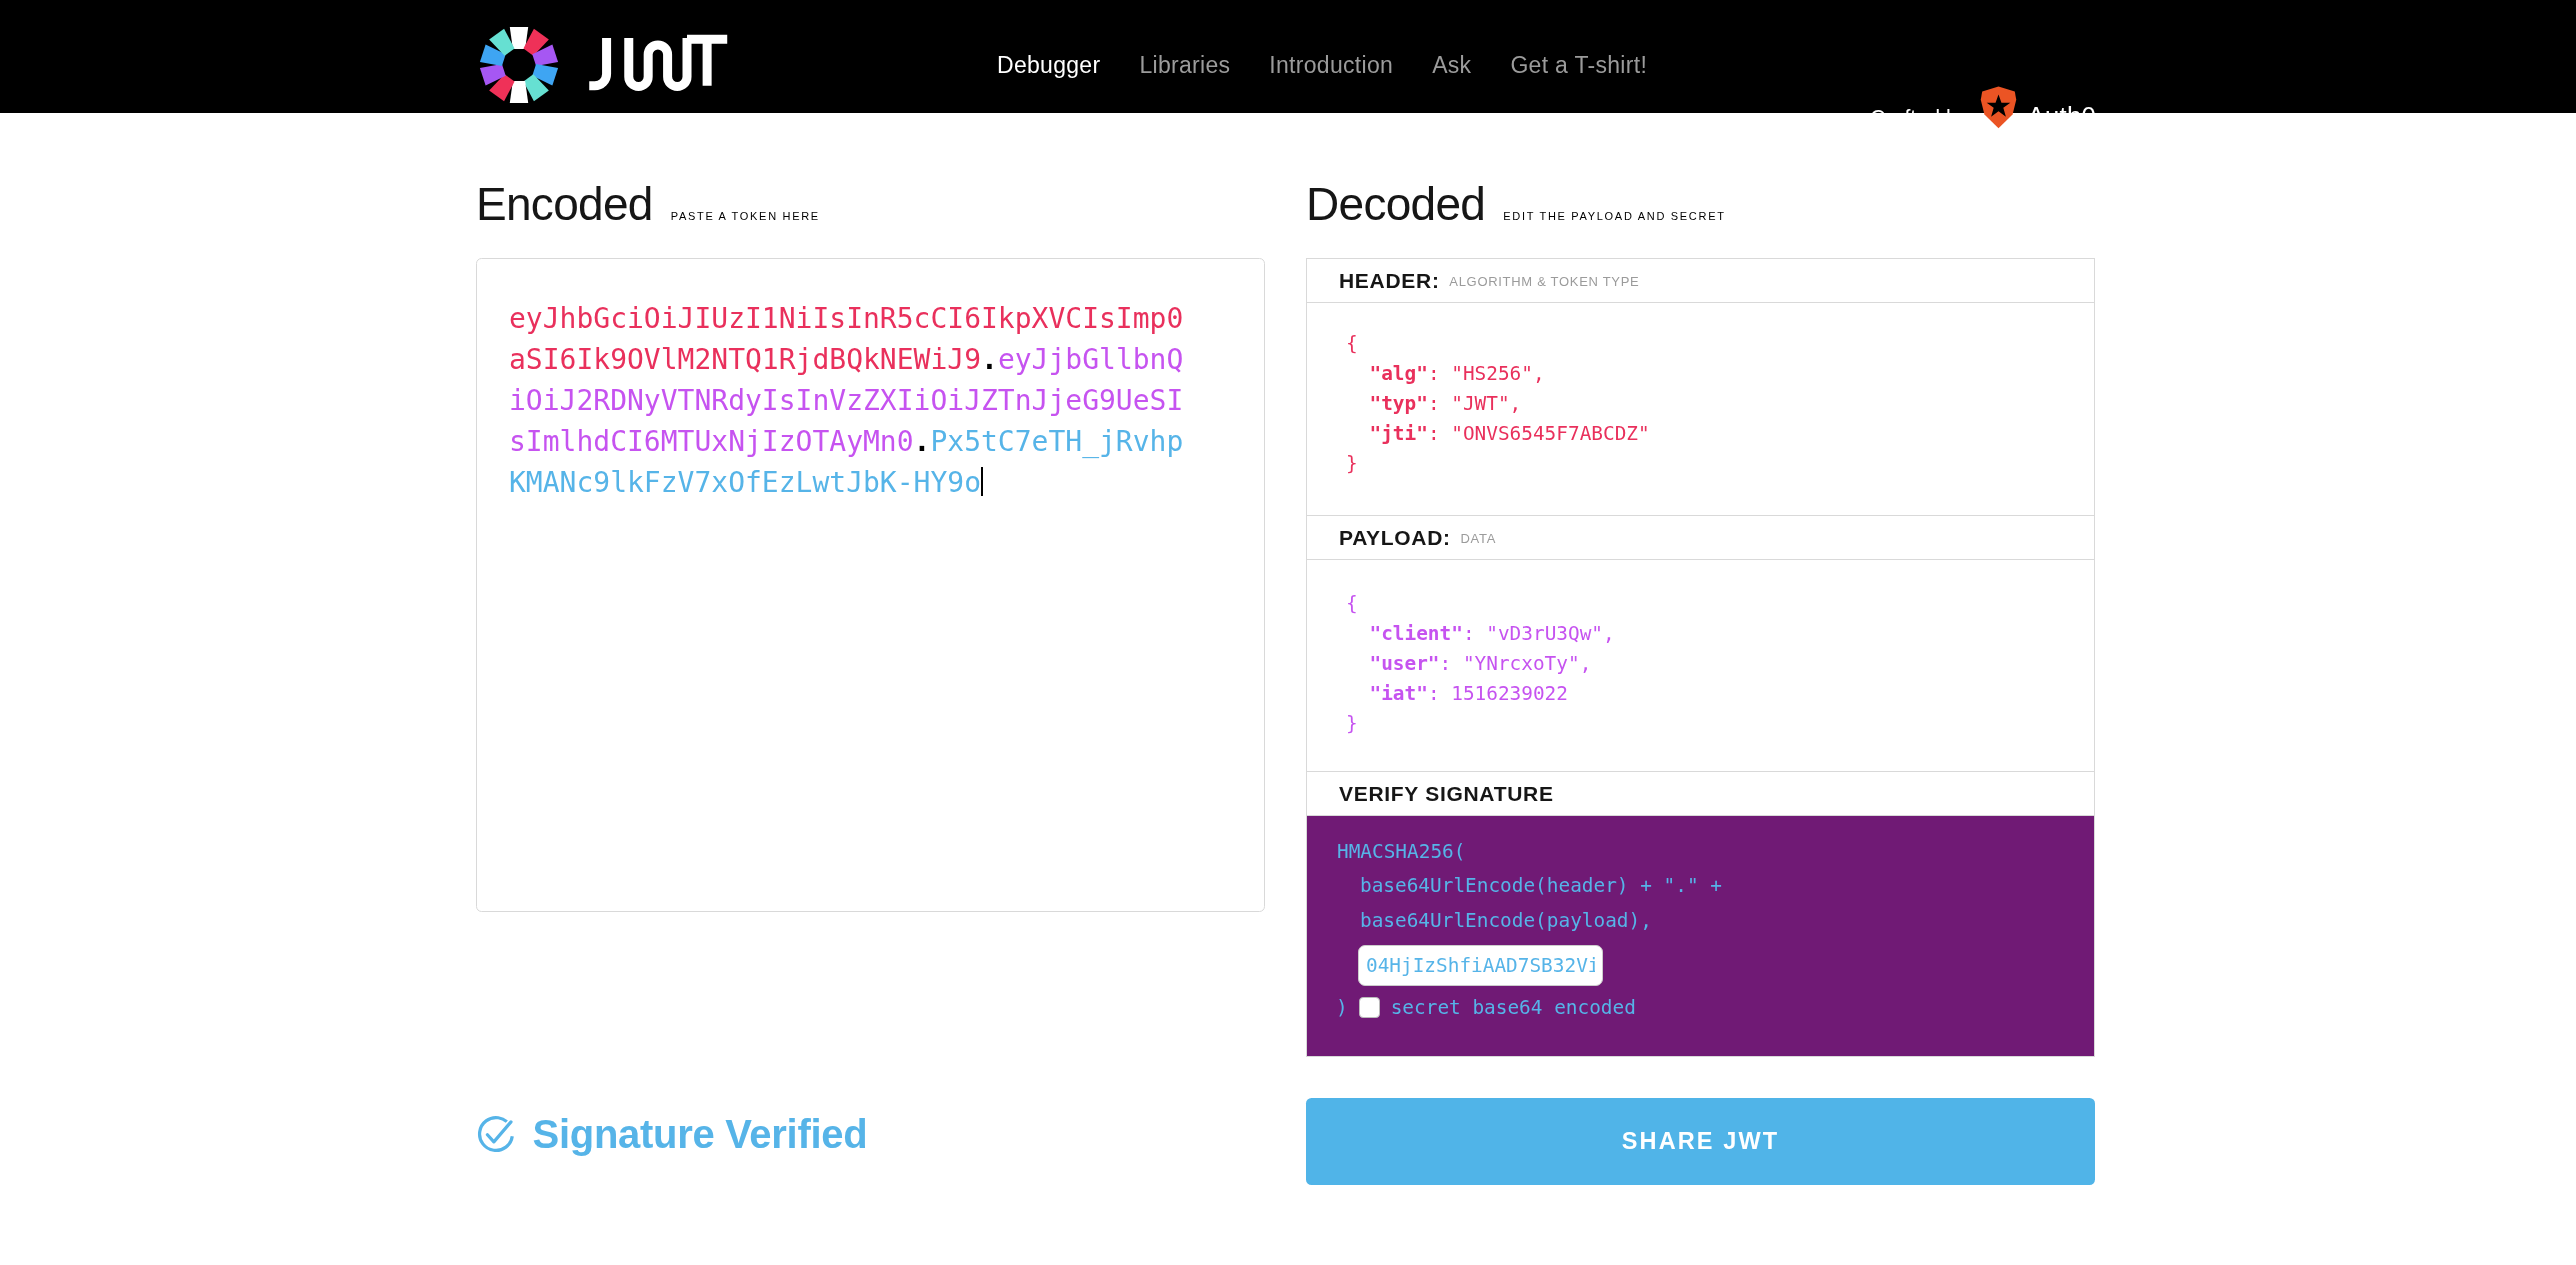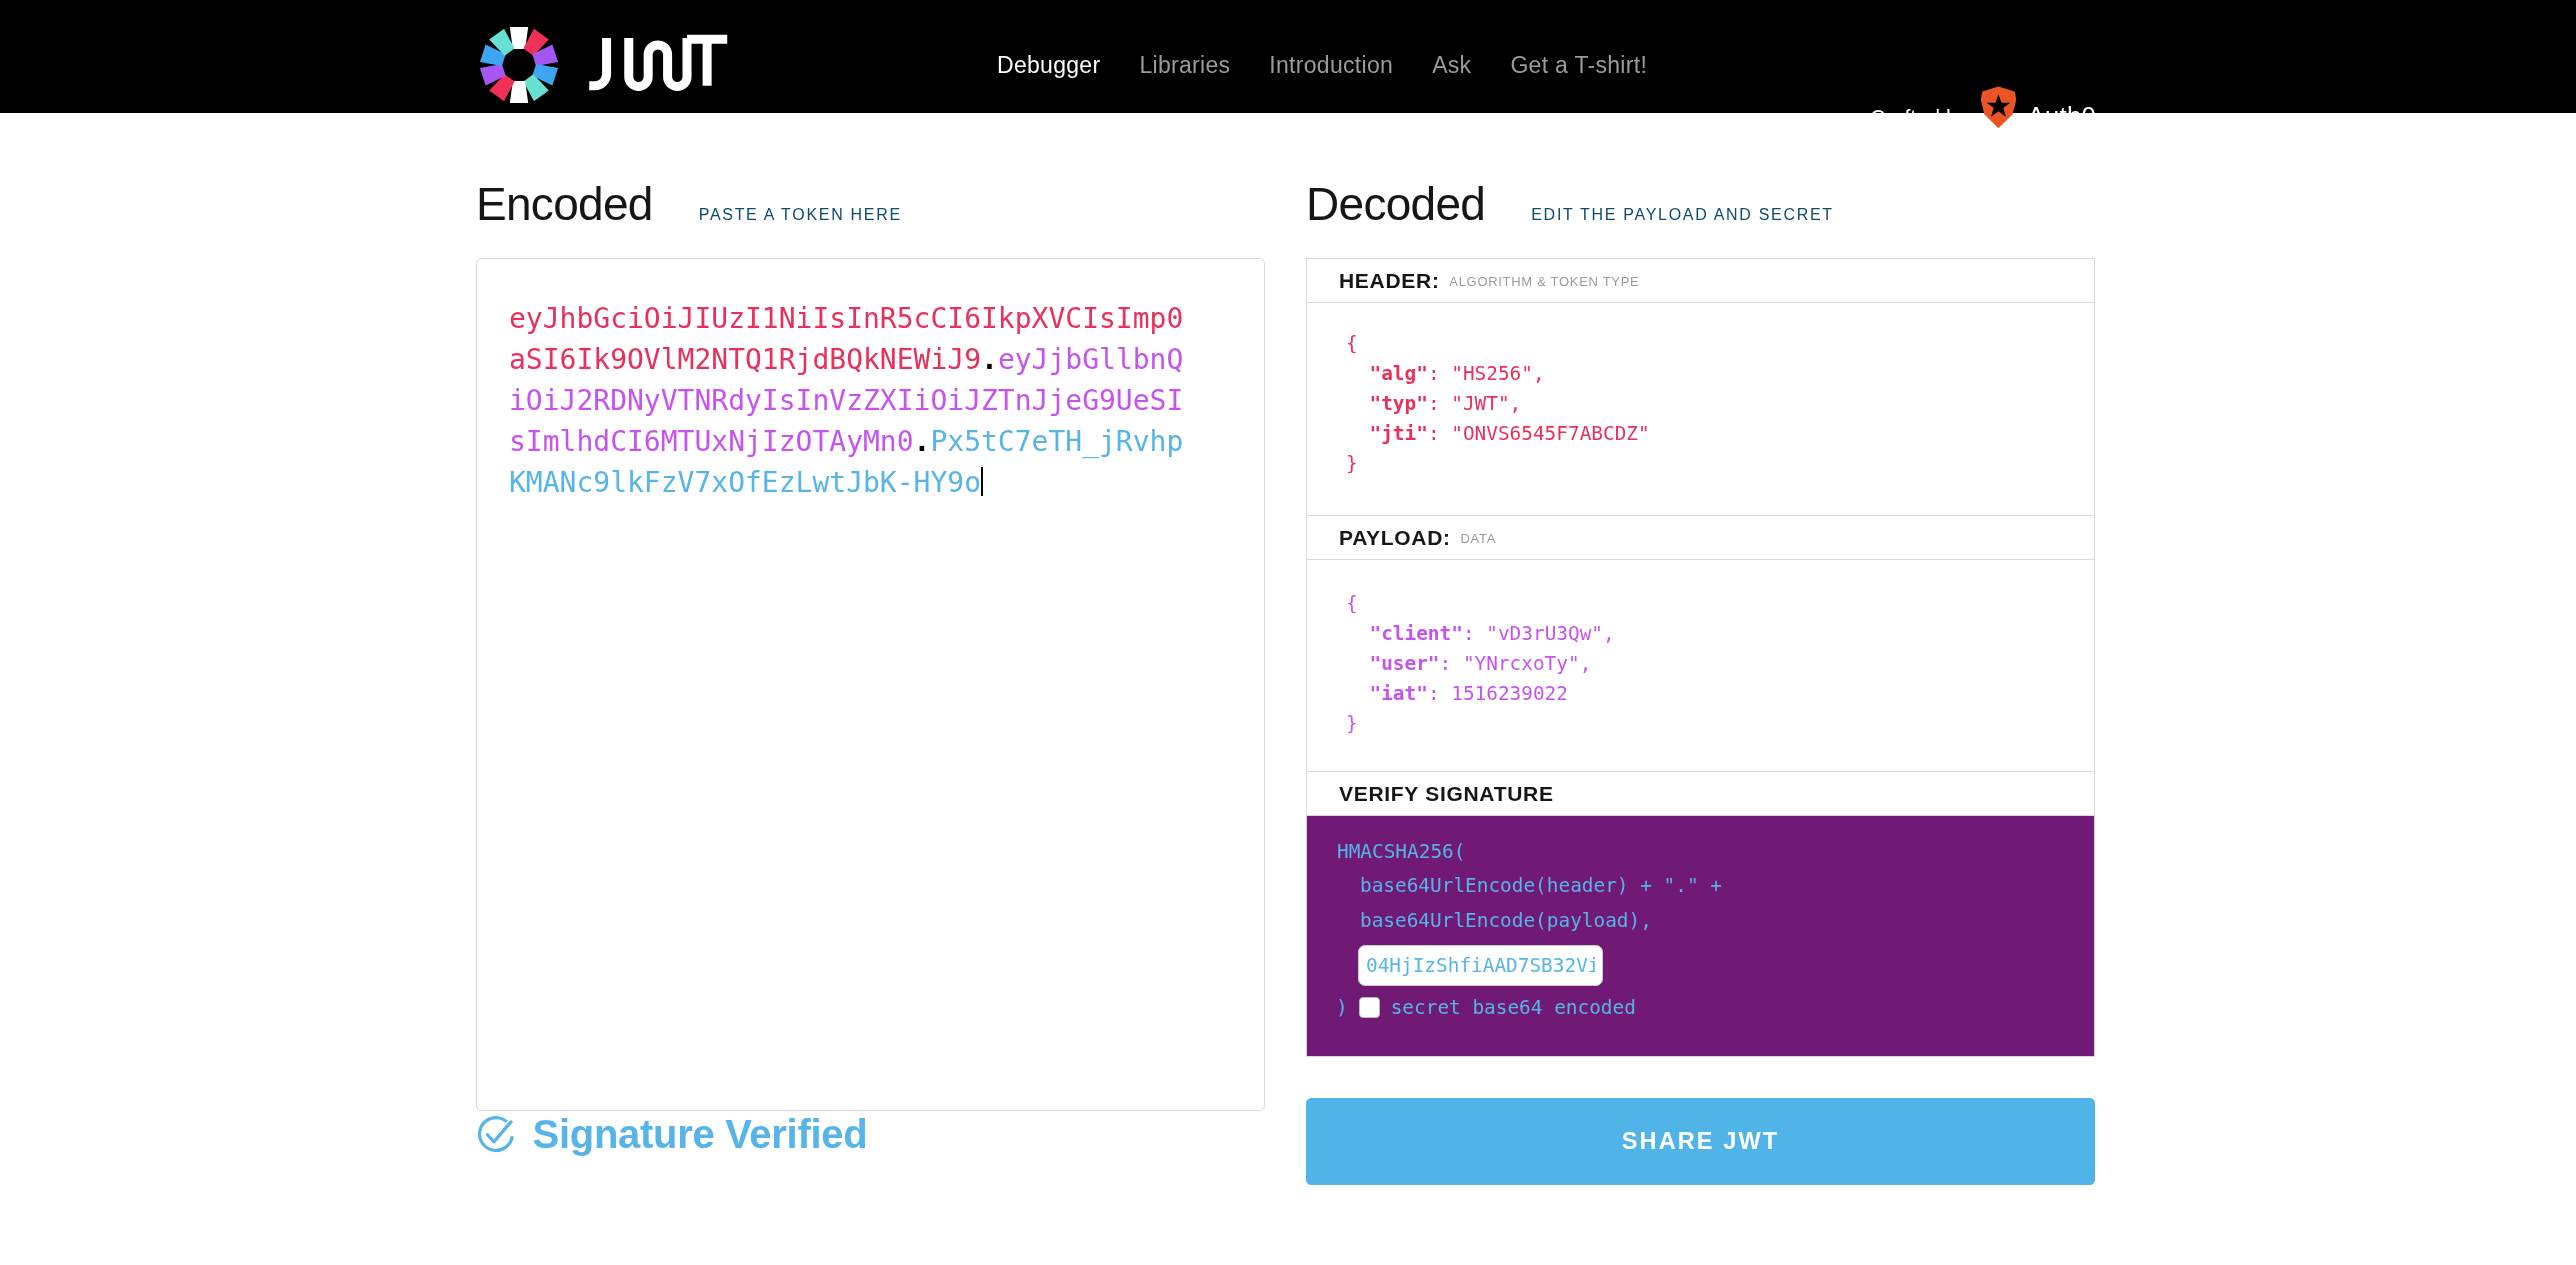--- a/index.html
+++ b/index.html
@@ -13,24 +13,24 @@
   .nav { position:absolute; left:997px; top:0; height:131px; display:flex; align-items:center; gap:39px; }
   .nav a { font-size:23px; color:#9b9b9b; text-decoration:none; letter-spacing:0.3px; cursor:pointer; }
   .nav a.active { color:#ffffff; }
   .crafted { position:absolute; right:480px; top:0; height:131px; display:flex; align-items:flex-end; gap:11px; cursor:pointer; }
   .crafted .prefix { color:#ffffff; font-size:21.4px; }
   .crafted .brandname { color:#ffffff; font-size:25.6px; font-weight:500; letter-spacing:0.3px; }
 
   
   .coltitle { position:absolute; top:177px; display:flex; align-items:baseline; gap:18px; }
   .coltitle .big { font-size:46px; font-weight:500; color:#161616; letter-spacing:-0.7px; }
-  .coltitle .sub { font-size:16px; color:#0c4a6e; letter-spacing:1.7px; font-weight:400;margin-left:28px; }
+  .coltitle .sub { font-size:11px; color:#000000; letter-spacing:1.7px; font-weight:400; }
 
   
-  .encoded-box { position:absolute; left:476px; top:258px; width:789px; height:853px;
+  .encoded-box { position:absolute; left:476px; top:258px; width:789px; height:654px;
                  background:#fff; border:1.4px solid #d9d9d9; border-radius:5.5px; padding:39px 32px; cursor:text; }
   .token { font-family:"DejaVu Sans Mono", monospace; font-size:28px; line-height:41px;
            width:calc(40ch + 2.1px); word-break:break-all; white-space:pre-wrap; }
   .tok-h { color:#e9305c; }
   .tok-p { color:#c653f0; }
   .tok-s { color:#56b4e8; }
   .tok-dot { color:#000; font-weight:bold; }
   .caret { display:inline-block; width:2.1px; height:29px; background:#000; vertical-align:-4.1px; }
 
   

